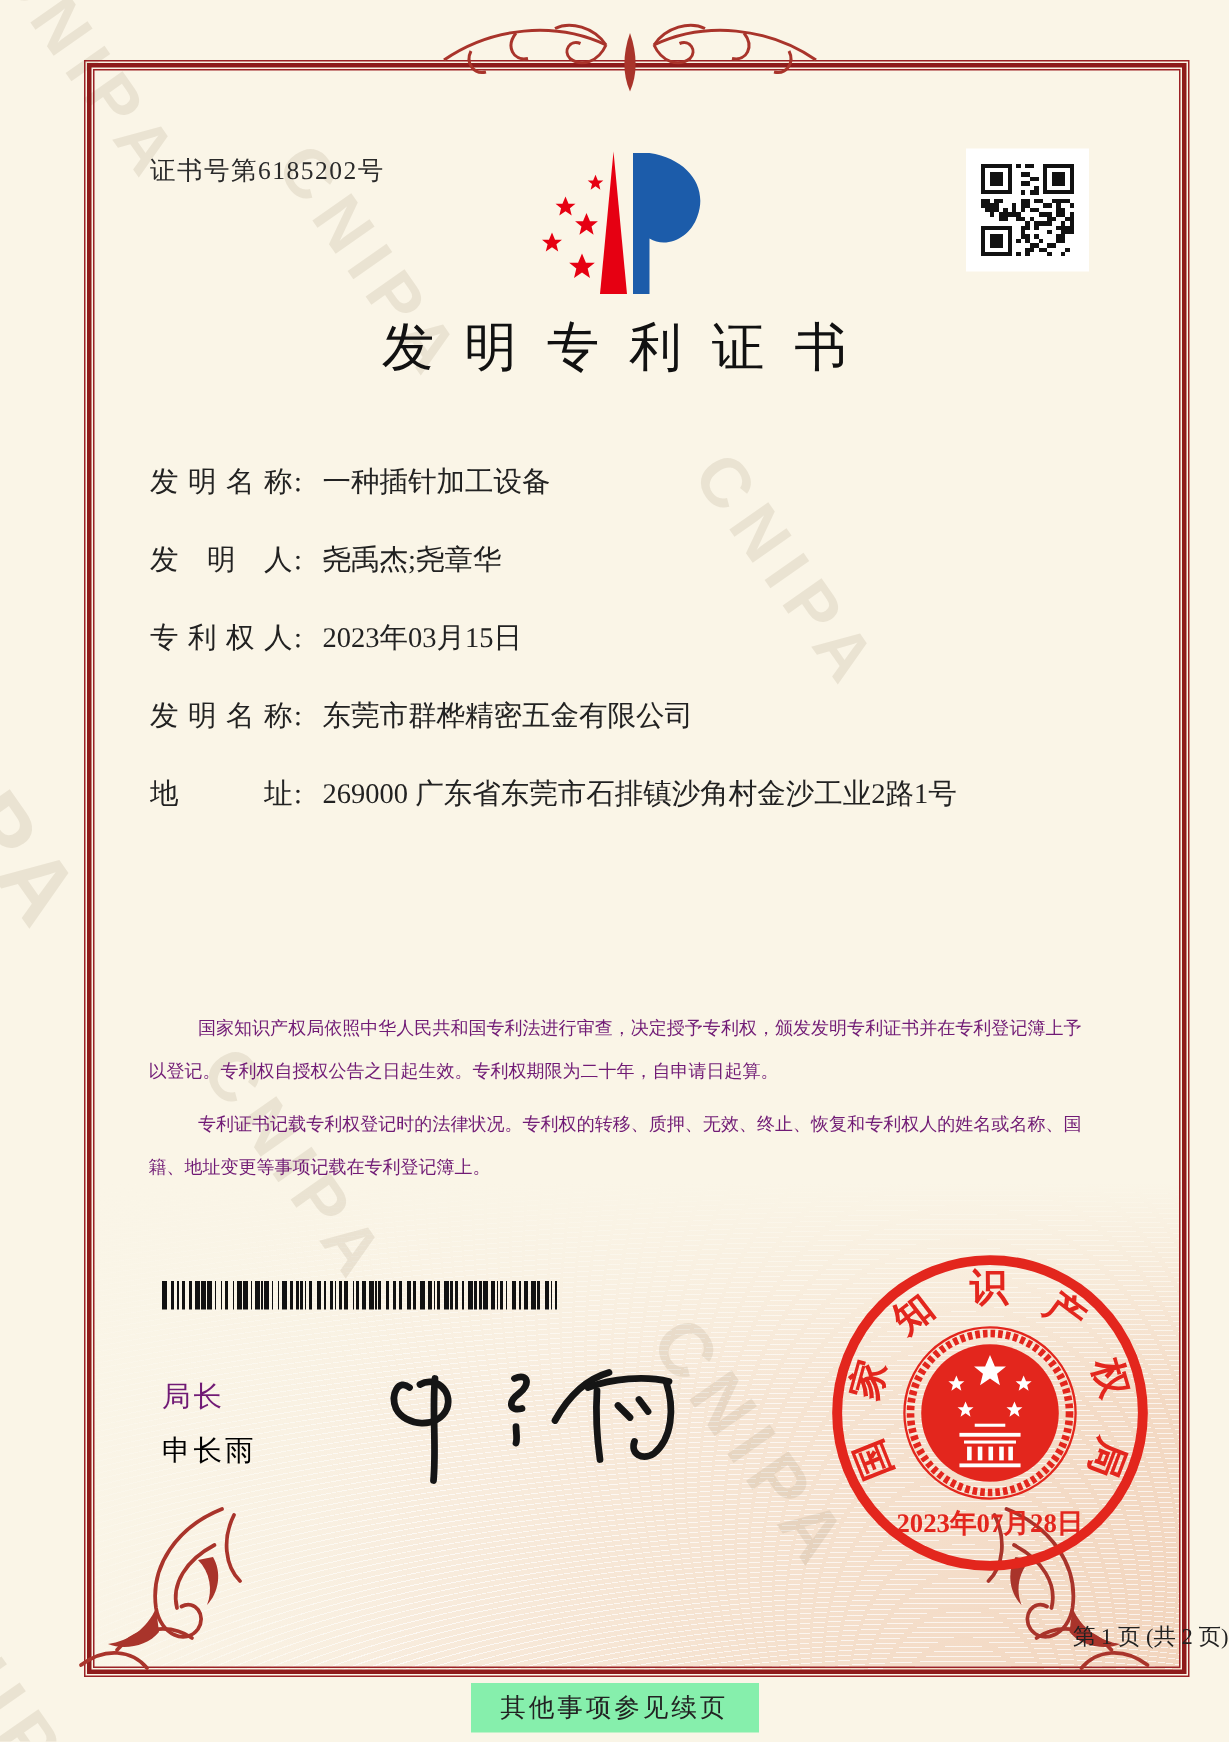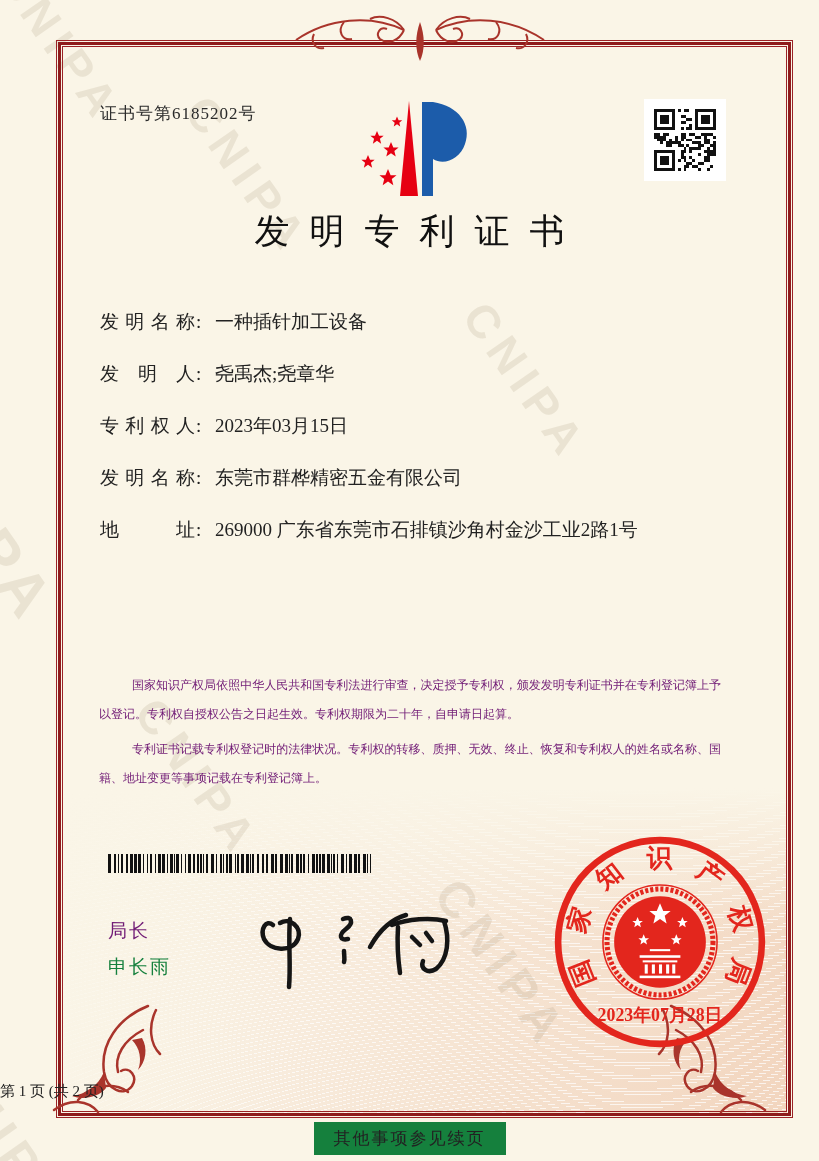--- a/index.html
+++ b/index.html
@@ -58,26 +58,26 @@
   .grant-pair{position:absolute;left:275px;top:0}
   
   .paras{position:absolute;left:99px;top:671px;width:622px;z-index:4;
          font-size:12px;line-height:29px;text-align:justify;color:#701a75}
   .paras p{margin:0 0 6px;text-indent:33px}
   
   .barcode{position:absolute;left:108px;top:854px;z-index:4}
   .pos-label{position:absolute;left:108px;top:918px;z-index:4;
              font-family:Liberation Mono, monospace;font-size:19px;letter-spacing:2px;color:#701a75}
   .name-label{position:absolute;left:108px;top:954px;z-index:4;
-              font-family:"Liberation Sans","DejaVu Sans",sans-serif;font-size:19px;letter-spacing:2px;color:#15803d}
+              font-family:"Liberation Sans","DejaVu Sans",sans-serif;font-size:19px;letter-spacing:2px;color:#000000}
   .signature{position:absolute;left:240px;top:885px;z-index:5}
   .seal{position:absolute;left:553px;top:835px;z-index:6}
-  .page-info{position:absolute;left:0;right:0;top:1082px;text-align:left;font-size:15px;z-index:4;color:#222}
+  .page-info{position:absolute;left:0;right:0;top:1082px;text-align:right;font-size:15px;z-index:4;color:#222}
   .note{position:absolute;left:50%;top:1122px;transform:translateX(-50%);z-index:5;
-        background:#15803d;padding:5px 20px;font-size:17px;letter-spacing:2px;white-space:nowrap;color:#222}
+        background:#86efac;padding:5px 20px;font-size:17px;letter-spacing:2px;white-space:nowrap;color:#222}
   
   .orn-top{position:absolute;left:292px;top:8px;z-index:4}
   .orn-bl{position:absolute;left:48px;top:1000px;z-index:4}
   .orn-br{position:absolute;left:656px;top:1000px;z-index:4;transform:scaleX(-1)}
 </style>
 </head>
 <body>
 
 <svg width="0" height="0" style="position:absolute" aria-hidden="true">
   <defs>

